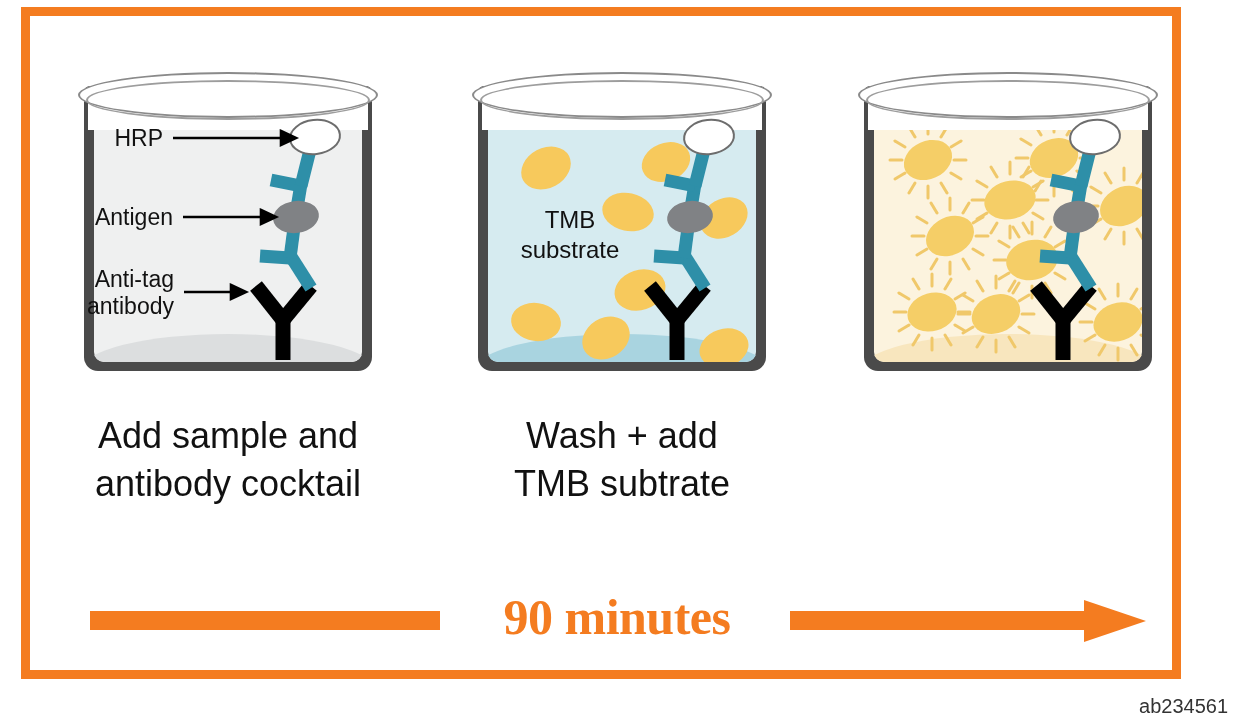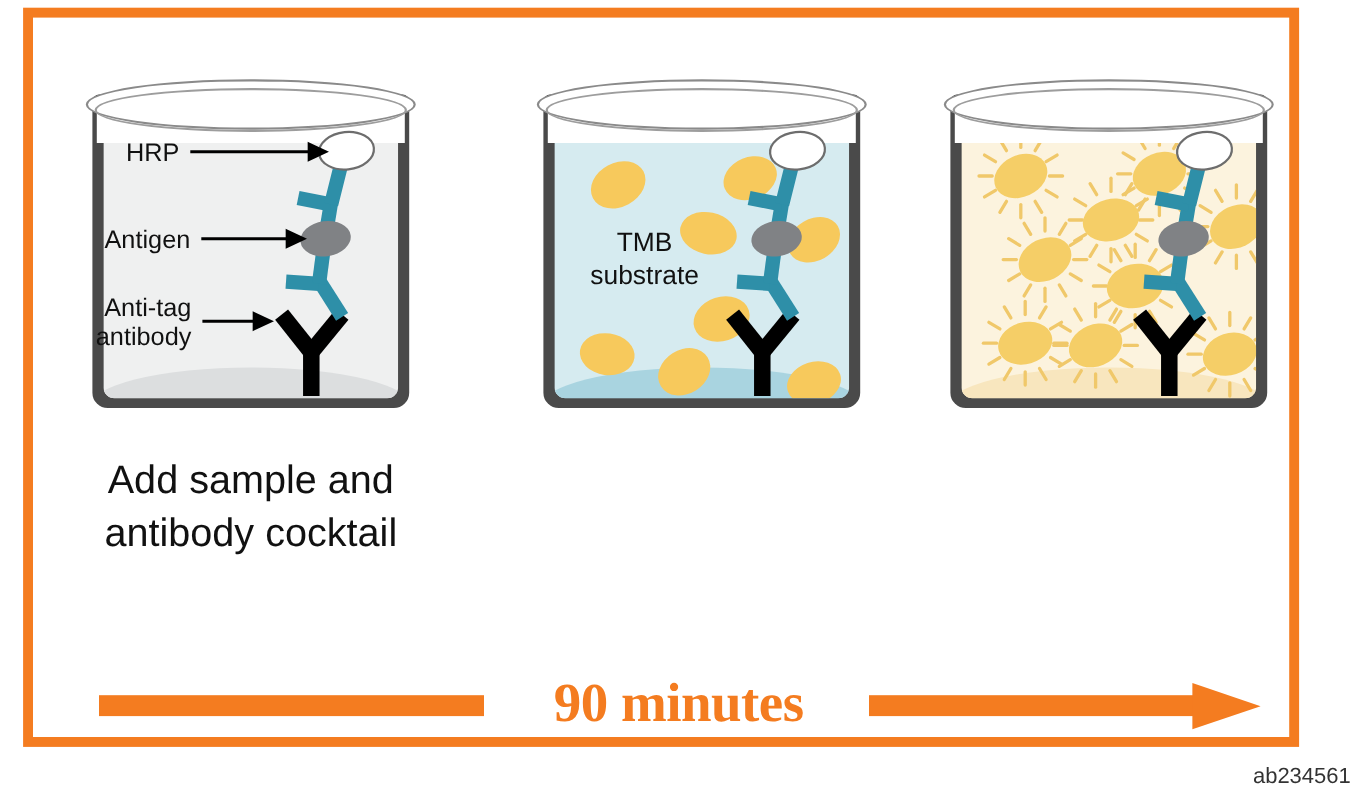--- a/index.html
+++ b/index.html
@@ -36,21 +36,21 @@
     width: 1042px;
     height: 520px;
   }
   .well-col {
     position: absolute;
     top: 60px;
     width: 340px;
     height: 450px;
   }
   .well-col.c1 { left: 58px; }
-  .well-col.c2 { left: 468px; }
+  .well-col.c2 { left: 452px; }
   .well-col.c3 { left: 838px; }
 
   .well {
     position: relative;
     width: 320px;
     height: 320px;
     margin: 0 auto;
   }
   
   .well-body {
@@ -138,21 +138,20 @@
     font-family: "Liberation Sans", sans-serif;
   }
 
   
   .timeline {
     position: absolute;
     left: 0;
     top: 588px;
     width: 1042px;
     height: 80px;
-    margin-top: 21px;
   }
   .tl-bar-left {
     position: absolute;
     left: 90px;
     top: 23px;
     width: 350px;
     height: 19px;
     background: var(--orange, #F47C20);
   }
   .tl-label {
@@ -300,20 +299,24 @@
             <line x1="233" y1="126" x2="203" y2="120"></line>
             <line x1="233" y1="126" x2="243" y2="86"></line>
           </g>
           <ellipse cx="228" cy="157" rx="23" ry="16" fill="#808285" transform="rotate(-8 228 157)"></ellipse>
           <ellipse cx="247" cy="77" rx="25" ry="17" fill="#FFFFFF" stroke="#6d6d6d" stroke-width="2" transform="rotate(-6 247 77)"></ellipse>
 
           <text x="108" y="168" text-anchor="middle" font-family="Liberation Sans, sans-serif" font-size="24" fill="#111111">TMB</text>
           <text x="108" y="198" text-anchor="middle" font-family="Liberation Sans, sans-serif" font-size="24" fill="#111111">substrate</text>
         </svg>
       </div>
+      <div class="caption">
+        <div>Wash + add</div>
+        <div>TMB subtrate</div>
+      </div>
     </div>
 
     <div class="well-col c3">
       <div class="well">
         <div class="well-body"></div>
         <div class="well-inner">
           <div class="liquid-base" style="background:#FCF3DE;"></div>
           <div class="liquid-topband" style="background:#F7DFA8;"></div>
           <div class="well-floor" style="background:#F8E6BE;"></div>
           <svg width="268" height="272" viewBox="0 0 268 272" style="position:absolute;left:0;top:0;">

